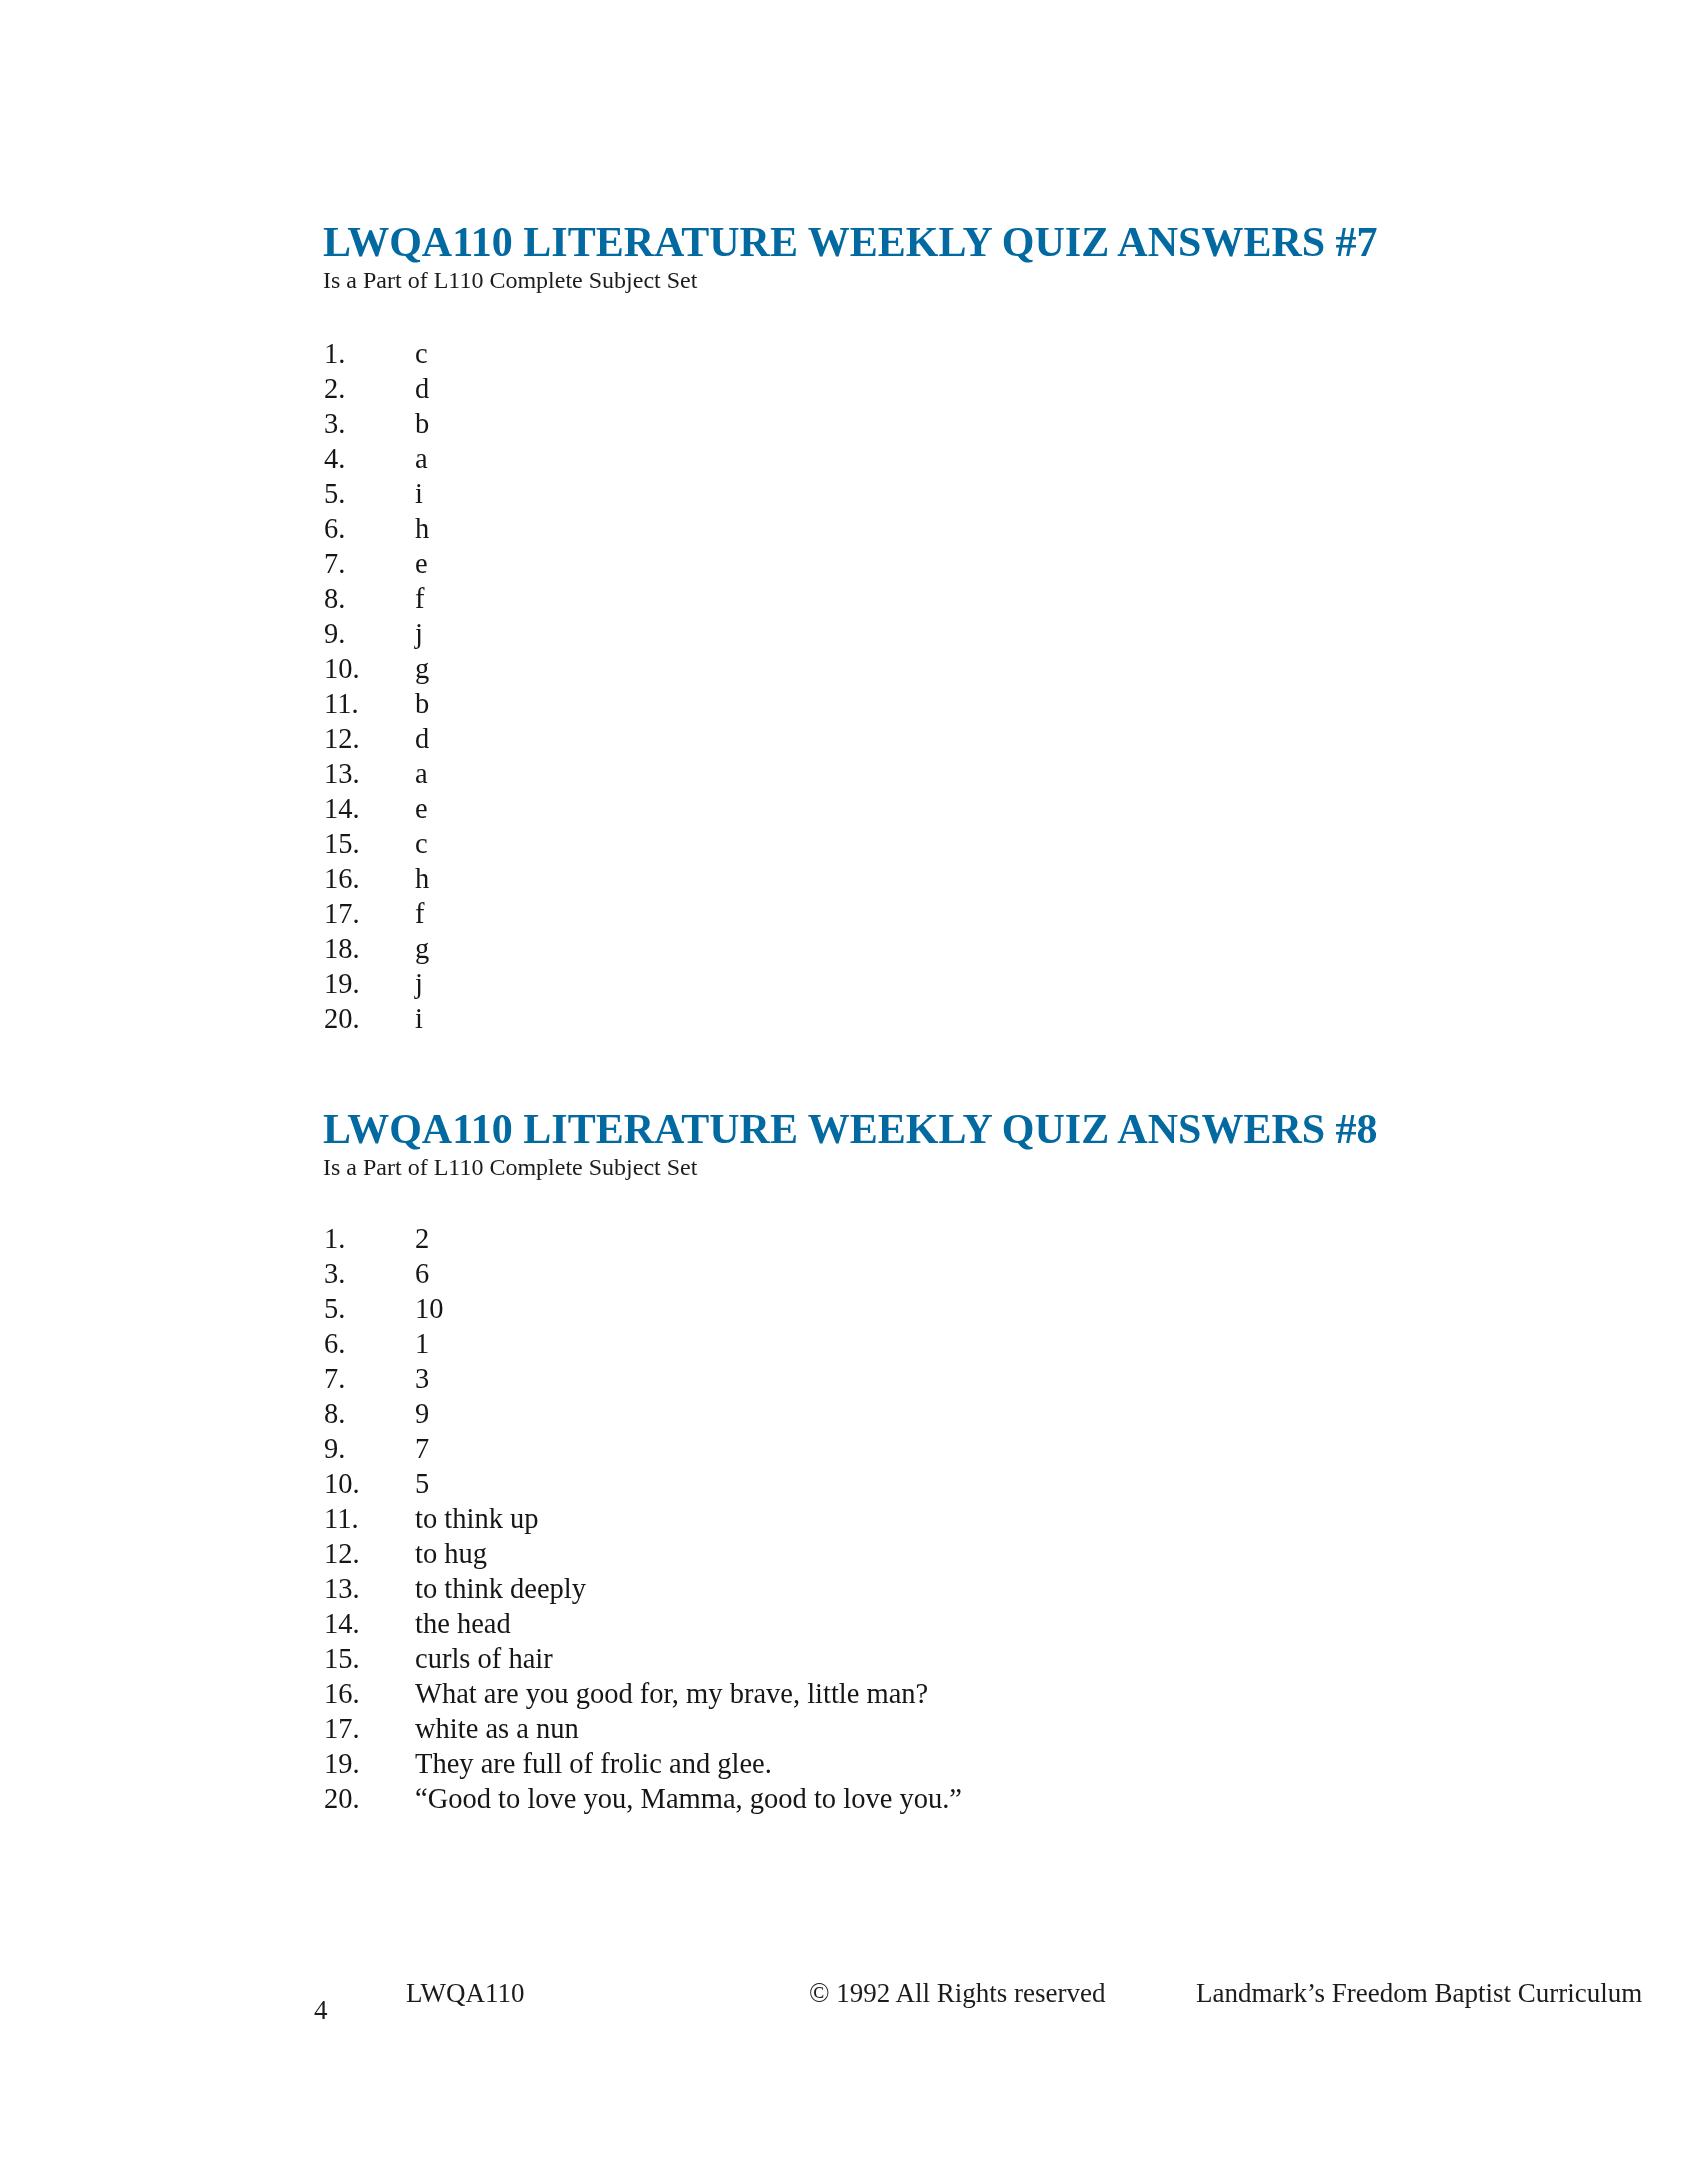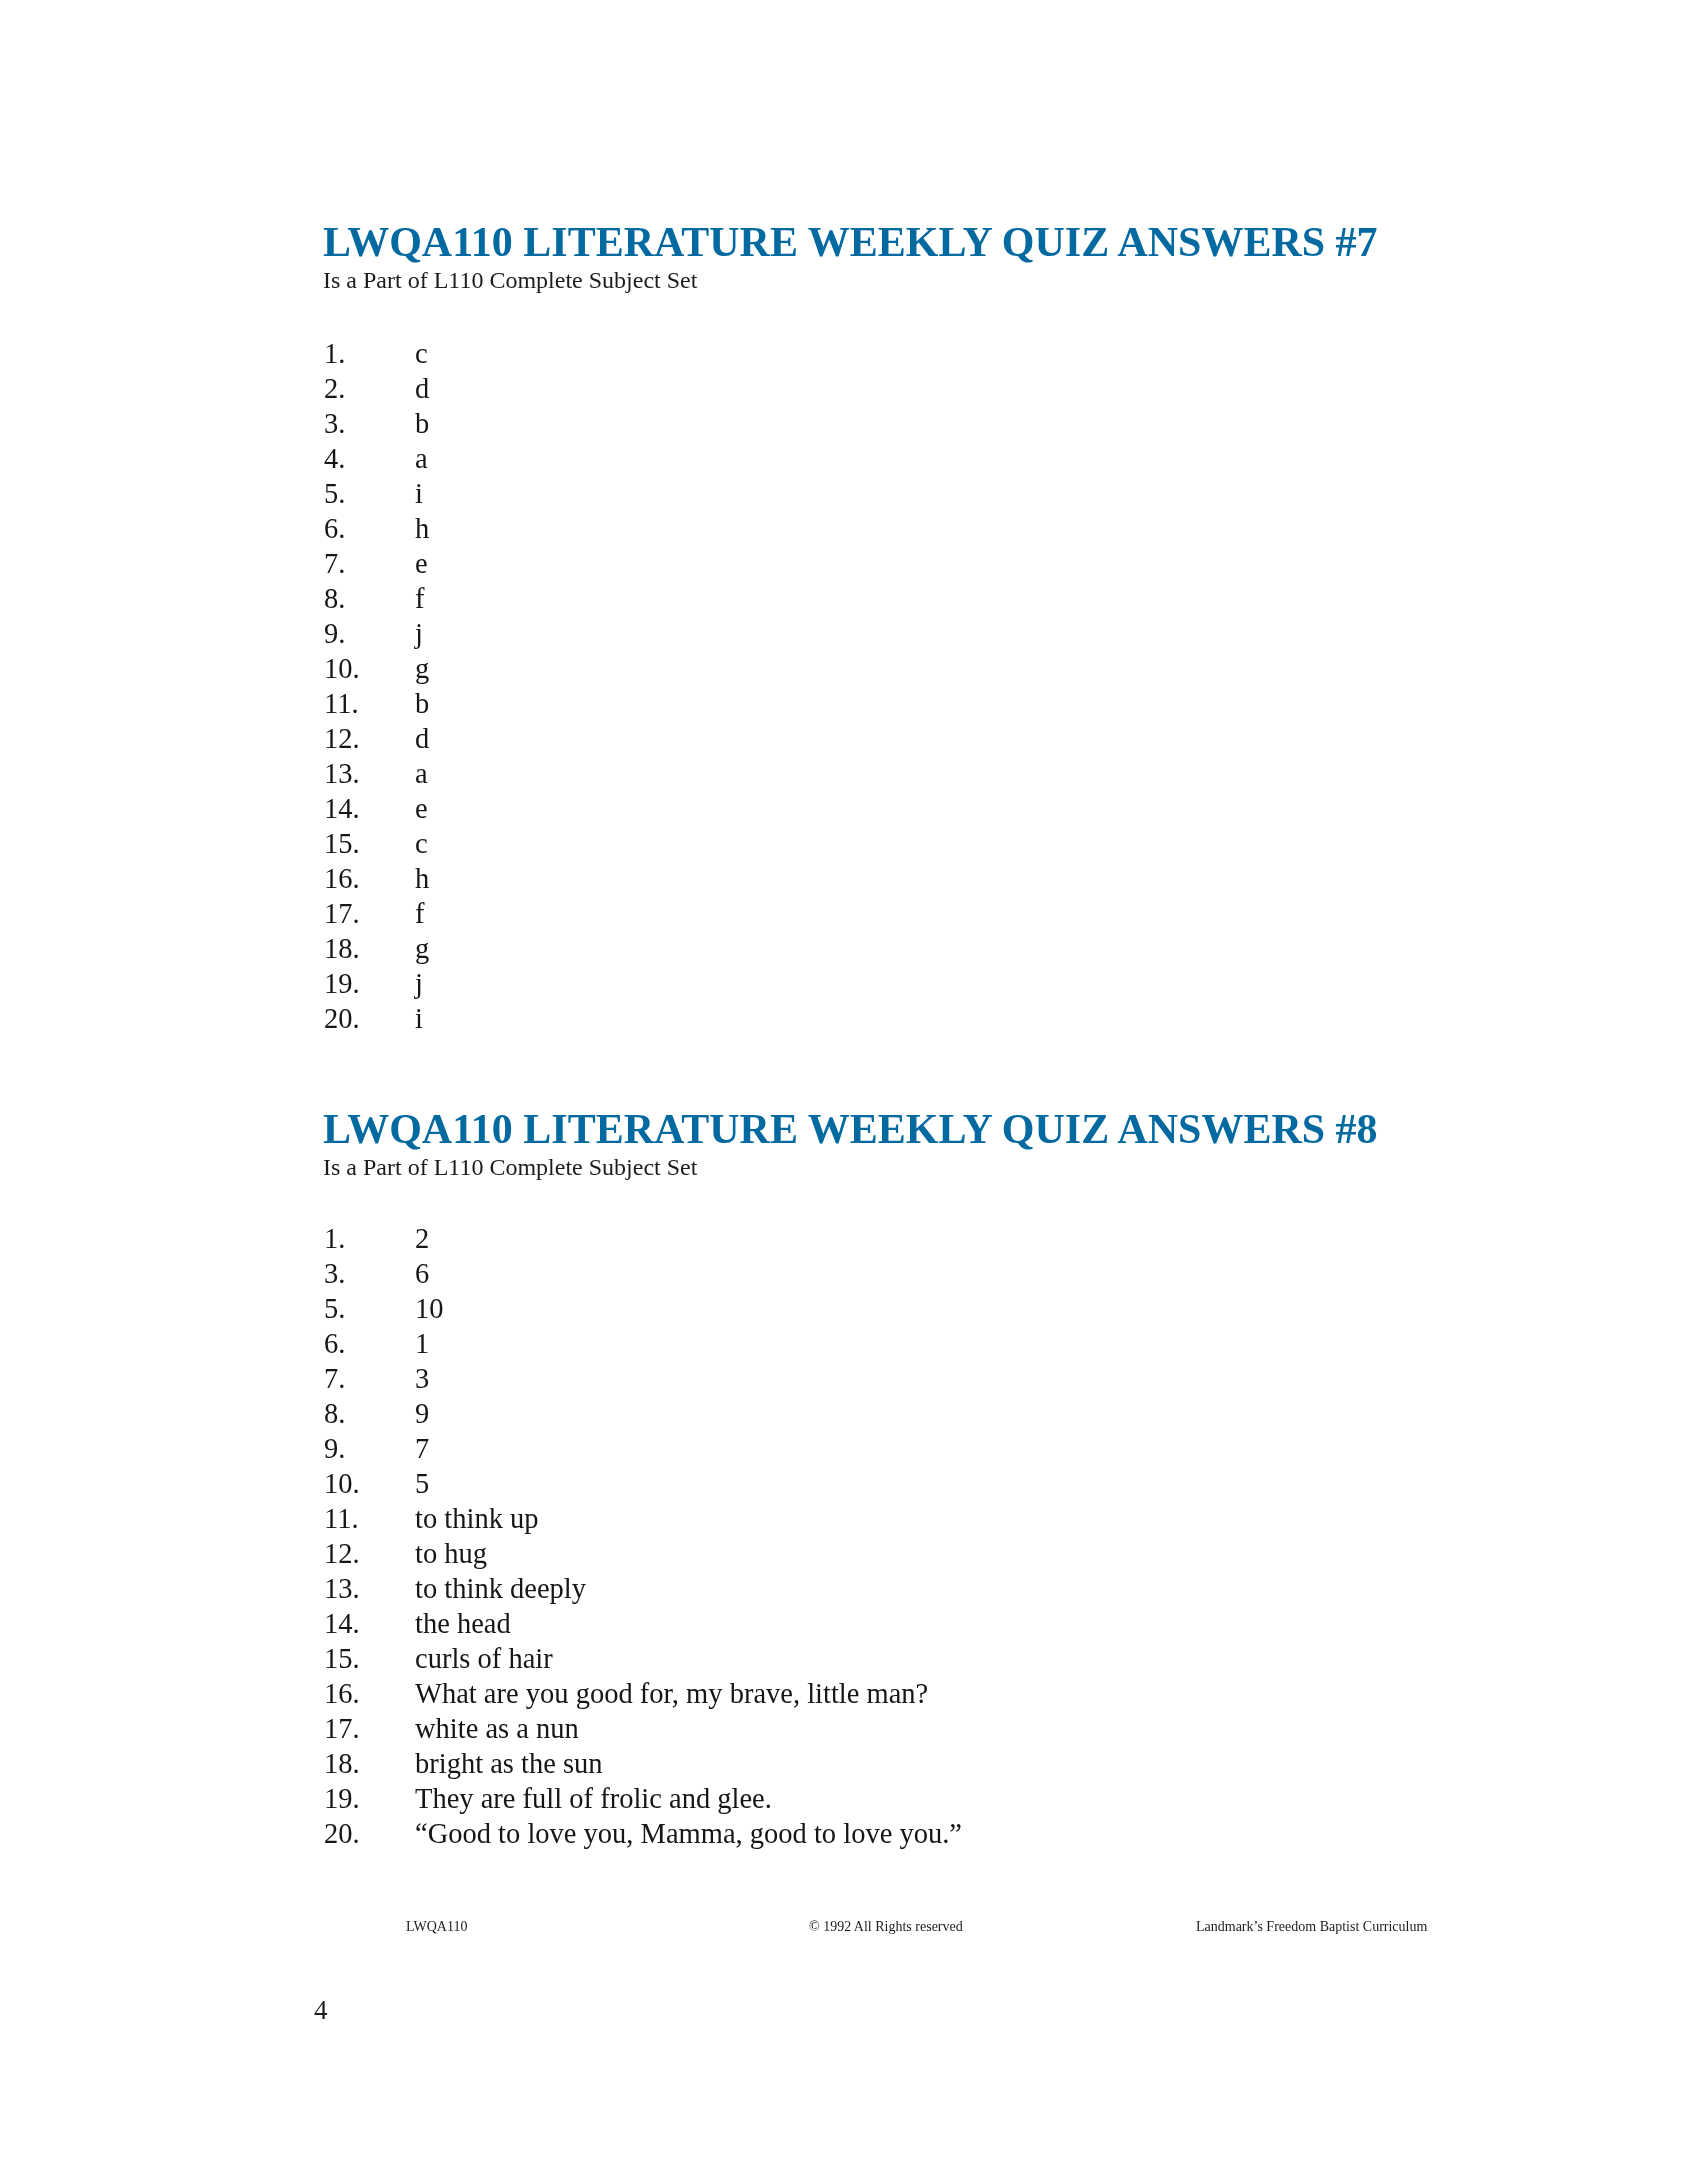--- a/index.html
+++ b/index.html
@@ -47,22 +47,22 @@
   }
   .answer-num {
     display: inline-block;
     width: 91px;
   }
   .answer-text {
     display: inline-block;
   }
   .footer-item {
     position: absolute;
-    top: 1914px;
-    font-size: 14px;
+    top: 1980px;
+    font-size: 27px;
     line-height: 26px;
     color: #1c1c1c;
     white-space: nowrap;
   }
   .footer-page-number {
     left: 314px;
     top: 1997px;
     font-size: 27px;
   }
   .footer-doc-code { left: 406px; }
@@ -187,23 +187,20 @@
       <div class="answer-row">
       <span class="answer-num">15.</span><span class="answer-text">curls of hair</span>
     </div>
       <div class="answer-row">
       <span class="answer-num">16.</span><span class="answer-text">What are you good for, my brave, little man?</span>
     </div>
       <div class="answer-row">
       <span class="answer-num">17.</span><span class="answer-text">white as a nun</span>
     </div>
       <div class="answer-row">
-      <span class="answer-num">18.</span><span class="answer-text">bright as the sun</span>
-    </div>
-      <div class="answer-row">
       <span class="answer-num">19.</span><span class="answer-text">They are full of frolic and glee.</span>
     </div>
       <div class="answer-row">
       <span class="answer-num">20.</span><span class="answer-text">“Good to love you, Mamma, good to love you.”</span>
     </div>
     </div>
 
   <div class="footer-item footer-page-number">4</div>
   <div class="footer-item footer-doc-code">LWQA110</div>
   <div class="footer-item footer-copyright">© 1992 All Rights reserved</div>

